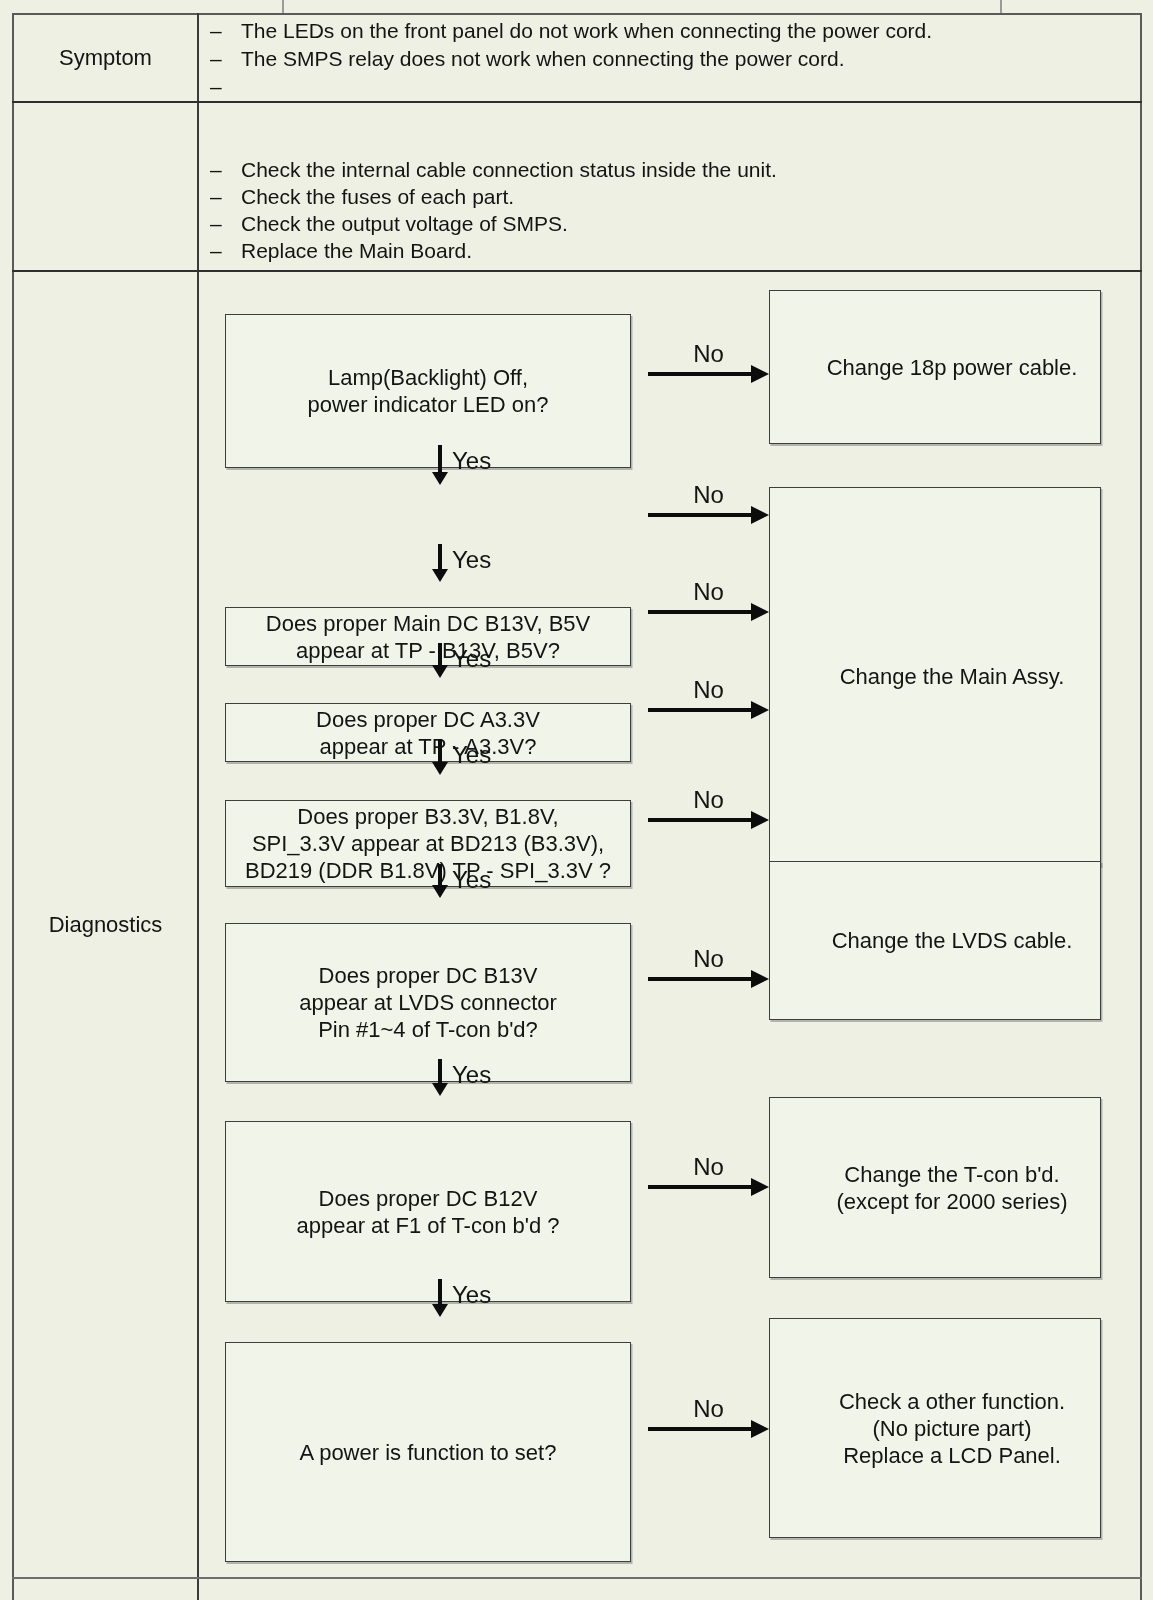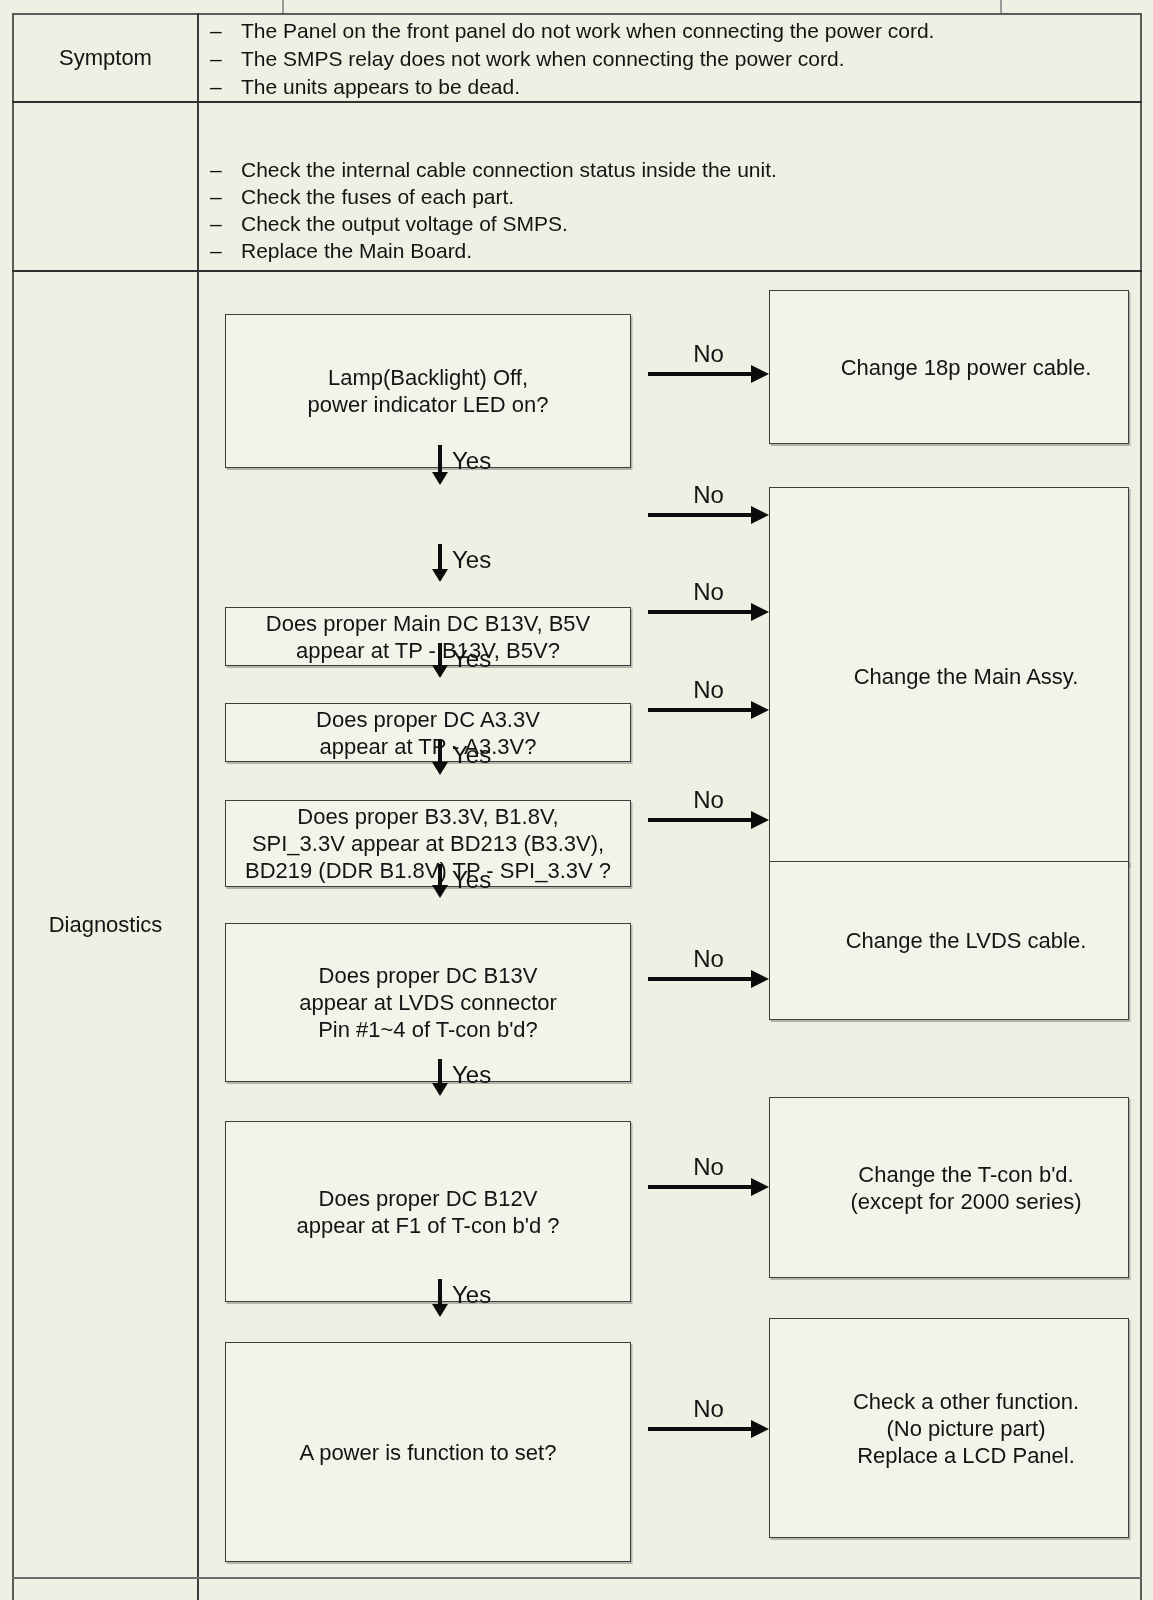--- a/index.html
+++ b/index.html
@@ -25,21 +25,21 @@
   .row1 li{line-height:28px;}
   .row2list li{line-height:27px;}
   .intro{left:206px;top:109px;width:934px;font-size:19.5px;line-height:21.5px;white-space:pre-line;}
 
   
   .fbox{background:#f1f4e9;border:1.5px solid #3e3e3e;box-sizing:border-box;
         box-shadow:1.5px 2px 0 rgba(70,70,70,.35);
         display:flex;align-items:center;justify-content:center;text-align:center;
         font-size:22px;line-height:27px;white-space:pre-line;}
   .qcol{left:225px;width:406px;margin-top:24px;}
-  .acol{left:769px;width:360px;padding-left:34px;}
+  .acol{left:769px;width:332px;padding-left:34px;}
 
   
   .no-arrow{left:648px;width:121px;height:48px;}
   .no-arrow .nlabel{position:absolute;top:0;left:0;right:0;text-align:center;
                     font-size:24px;line-height:28px;}
   .no-arrow .shaft{position:absolute;left:0;top:32px;width:105px;height:4px;background:#0c0c0c;}
   .no-arrow .head{position:absolute;right:0;top:25px;width:0;height:0;
                   border-top:9px solid transparent;border-bottom:9px solid transparent;
                   border-left:18px solid #0c0c0c;}
   .yes-arrow{left:430px;width:20px;}
@@ -62,29 +62,28 @@
   <div class="abs hdiv" style="top:101px"></div>
   <div class="abs hdiv" style="top:270px"></div>
   <div class="abs hdiv light" style="top:1577px"></div>
 
   <div class="abs labelcell" style="top:15px;height:86px">Symptom</div>
   <div class="abs labelcell" style="top:272px;height:1305px">Diagnostics</div>
 
   <ul class="abs blist row1" style="top:17px">
     <li>
       <span class="dash">–</span>
-      <span>The Panel on the front panel do not work when connecting the power cord.</span>
+      <span>The LEDs on the front panel do not work when connecting the power cord.</span>
       </li>
     <li>
       <span class="dash">–</span>
       <span>The SMPS relay does not work when connecting the power cord.</span>
       </li>
     <li>
       <span class="dash">–</span>
-      <span>The units appears to be dead.</span>
       </li>
   </ul>
 
   <ul class="abs blist row2list" style="top:156px">
     <li>
       <span class="dash">–</span>
       <span>Check the internal cable connection status inside the unit.</span>
       </li>
     <li>
       <span class="dash">–</span>

